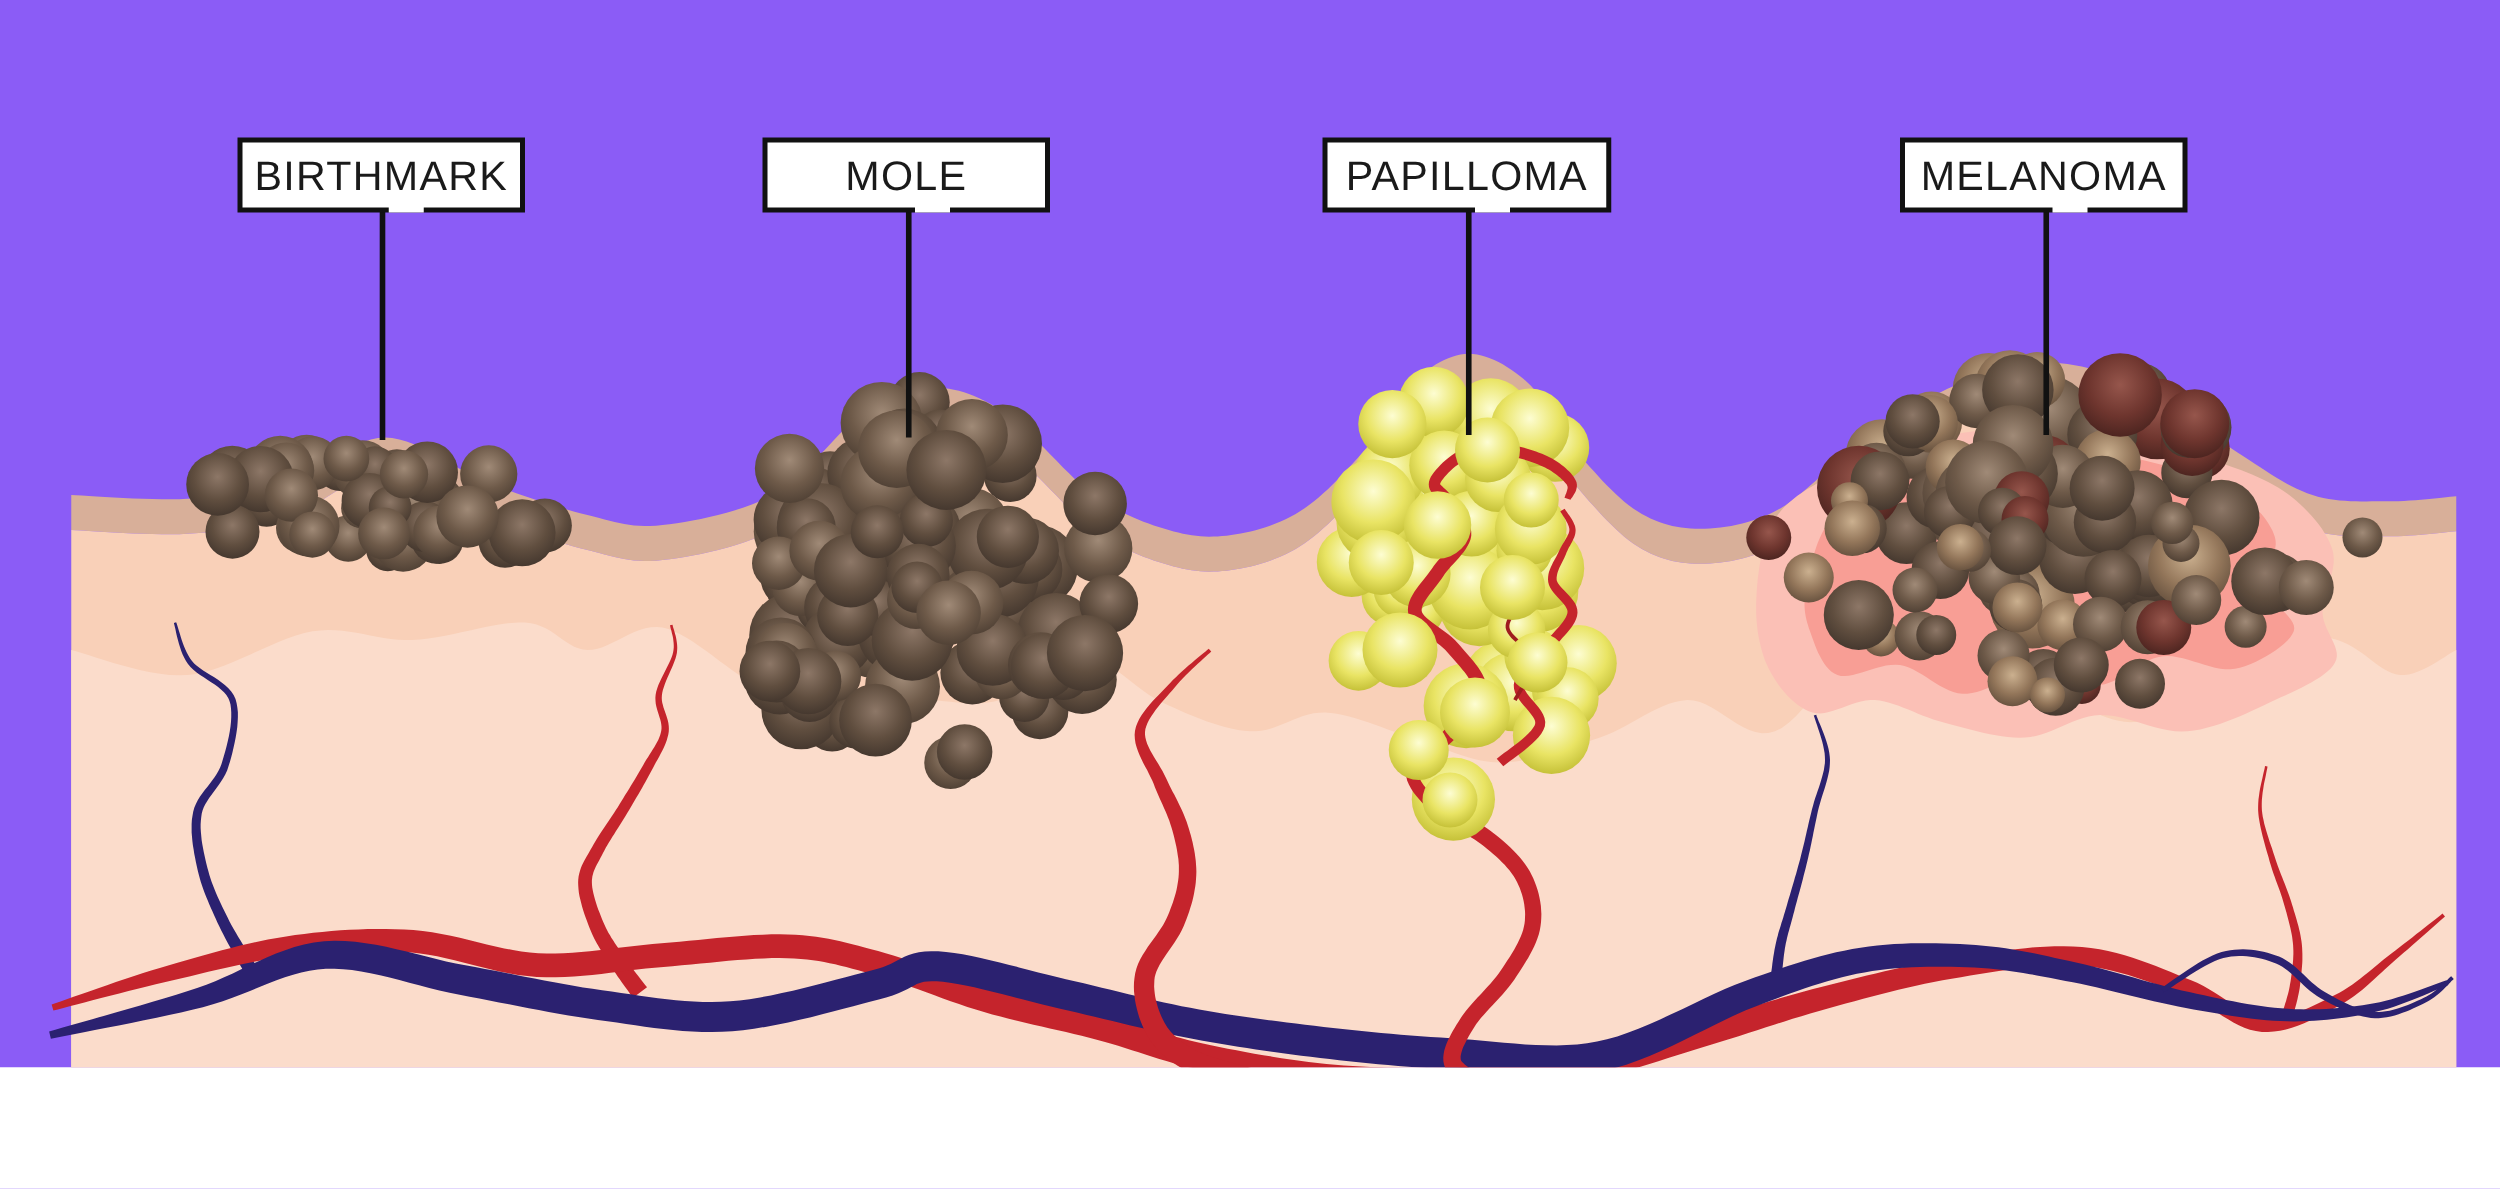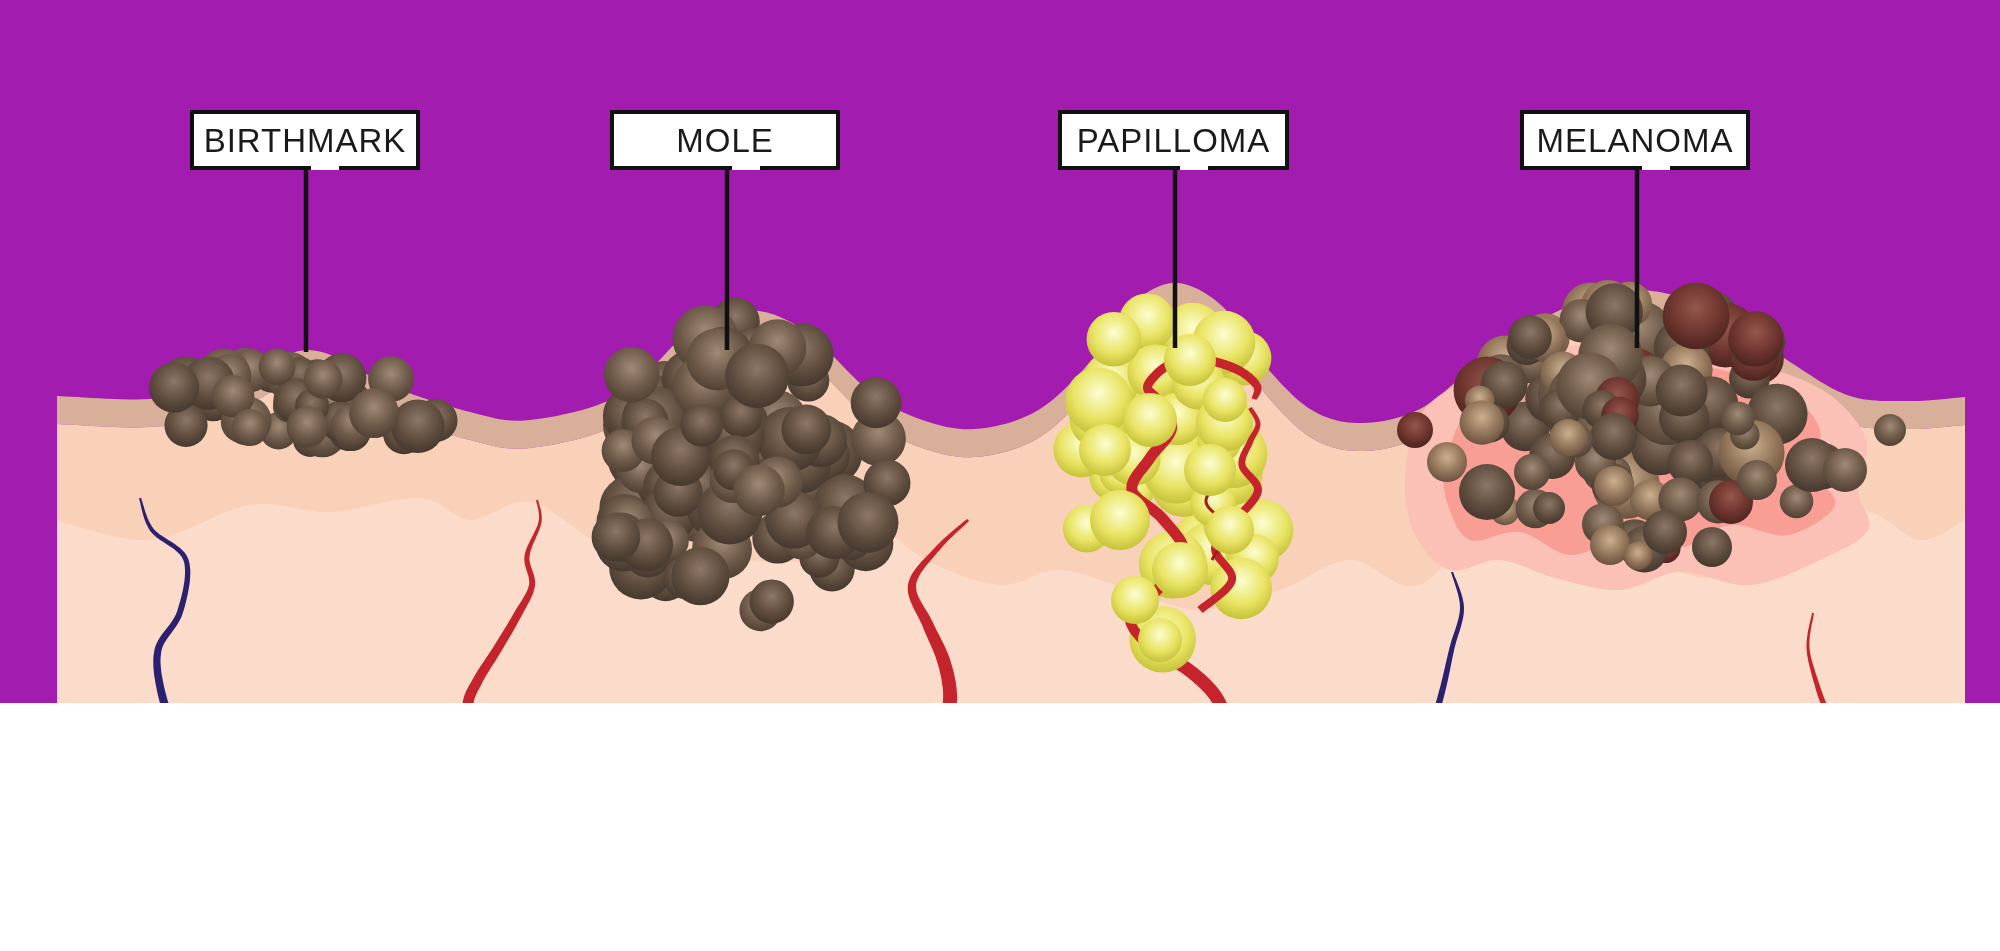--- a/index.html
+++ b/index.html
@@ -1,16 +1,16 @@
 <!DOCTYPE html>
 <html><head>
 <meta charset="utf-8">
 <style>
   html,body{margin:0;padding:0;background:#ffffff;}
-  .canvas{position:relative;width:2000px;height:703px;background:#a21caf;overflow:hidden;
+  .canvas{position:relative;width:2000px;height:854px;background:#8b5cf6;overflow:hidden;
           font-family:"Liberation Sans", sans-serif;text-align:right;}
   svg{display:block;}
   text.callout-label{font-family:"Liberation Sans","DejaVu Sans",sans-serif;
        font-size:33px;font-weight:500;letter-spacing:1px;fill:#1a1a1a;}
 </style>
 </head>
 <body>
 
 <div class="canvas">
   <svg id="scene" width="2000" height="951" viewBox="0 0 2000 951" xmlns="http://www.w3.org/2000/svg">

